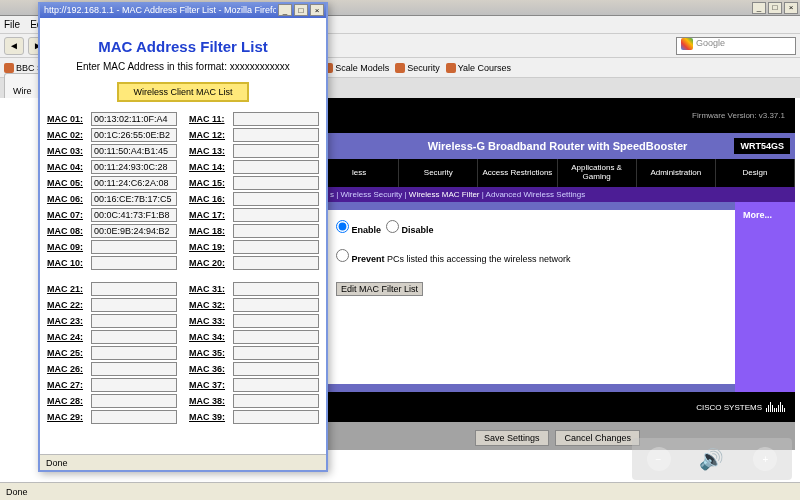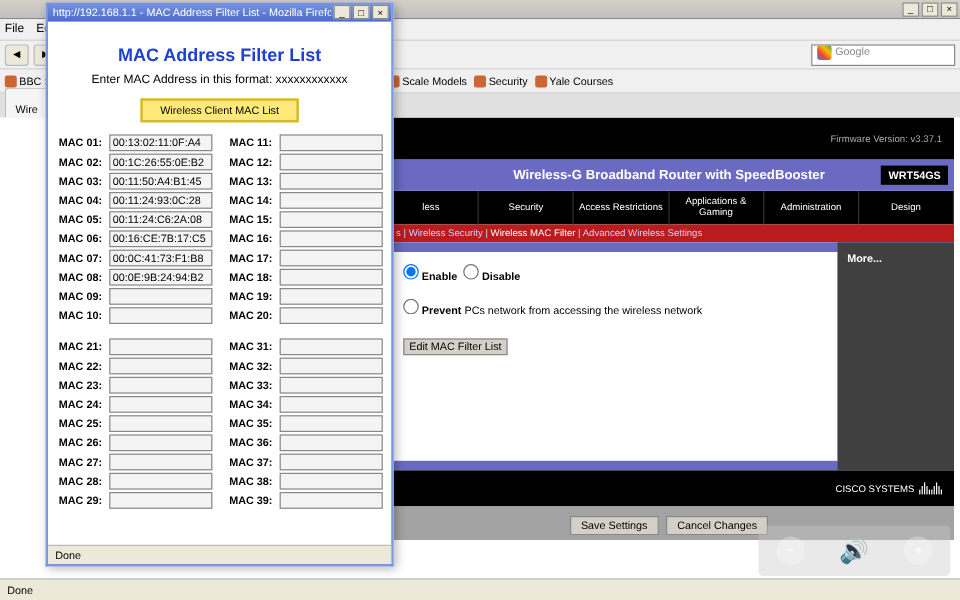--- a/index.html
+++ b/index.html
@@ -19,46 +19,46 @@
 .bmicon { width:10px; height:10px; background:#c63; border-radius:2px;}
 .tabs { height: 20px; background: #e0e0e0; display: flex; align-items: flex-end; padding: 0 4px; }
 .tab { height: 18px; background: #f5f5f5; border: 1px solid #bbb; border-bottom: none; border-radius: 3px 3px 0 0; padding: 12px 8px; font-size: 9px; }
 .content { position: absolute; top: 98px; left: 0; right: 0; bottom: 18px; background: #fff; overflow: hidden; }
 .router { position: absolute; left: 320px; top: 0; right: 5px; }
 .rheader { background: #000; height: 35px; display:flex; align-items:center; justify-content:flex-end; color:#aaa; font-size:8px; padding-right:10px;}
 .rtitle { background: #6a6ac2; color: #fff; height: 26px; display: flex; align-items: center; justify-content: center; font-weight: bold; font-size: 11px; position:relative;}
 .rmodel { position:absolute; right:5px; background:#000; color:#fff; padding:3px 6px; font-size:9px;}
 .rnav { background: #000; display: flex; height: 28px; }
 .rnavitem { color: #fff; font-size: 8px; flex:1; display:flex; align-items:center; justify-content:center; border-right:1px solid #333; text-align:center; line-height:1.1;}
-.rsubnav { background: #b91c1c; color: #d0d0ff; font-size: 8px; padding: 3px 10px; }
+.rsubnav { background: #4c1d95; color: #d0d0ff; font-size: 8px; padding: 3px 10px; }
 .rsubnav .act { color:#fff; }
 .rbody { background: #6a6ac2; display:flex; min-height:190px;}
 .rform { background:#fff; margin:8px 0 8px 8px; flex:1; padding:8px; font-size:9px;}
-.rside { width:97px; background:#404040; color:#fff; font-size:9px; padding:8px; font-weight:bold;}
+.rside { width:60px; background:#8b5cf6; color:#fff; font-size:9px; padding:8px; font-weight:bold;}
 .rform label { display:block; margin:2px 0; }
 .rbtns { text-align:center; padding:8px 0 4px 0; }
 .rbtn { background:#d4d0c8; border:1px solid #888; padding:2px 8px; font-size:9px; margin:0 2px;}
 .editbtn { background:#d4d0c8; border:1px solid #888; padding:1px 4px; font-size:9px; margin-top:6px;}
 .cisco { background:#000; color:#fff; text-align:right; padding:4px 10px; font-size:8px; height:30px; display:flex; align-items:center; justify-content:flex-end; gap:4px;}
 .cbars { display:inline-flex; gap:1px; align-items:flex-end;}
 .cbars span{width:1px; background:#fff;}
 .statusbar { position:absolute; bottom:0; left:0; right:0; height:18px; background:#ece9d8; border-top:1px solid #bbb; display:flex; align-items:center; padding:0 6px; font-size:9px;}
 
 .popup { position: absolute; top: 2px; left: 38px; width: 290px; height: 470px; background: #fff; border: 2px solid #7a96df; border-top:none; box-shadow: 2px 2px 8px rgba(0,0,0,0.3); display:flex; flex-direction:column;}
 .ptitlebar { height: 16px; background: linear-gradient(#7a96df,#4a6acf); display: flex; align-items: center; justify-content: space-between; padding: 0 2px; }
 .ptitlebar .t { color:#fff; font-size:9px; display:flex; align-items:center; gap:2px; overflow:hidden; white-space:nowrap;}
 .ffball{width:10px;height:10px;border-radius:50%;background:radial-gradient(circle at 30% 30%,#fc6,#e44);}
 .pbody { flex:1; overflow-y:auto; overflow-x:auto; padding: 16px 8px; text-align:center; }
 .pbody h2 { color: #2040d0; font-size: 15px; font-weight: bold; margin: 4px 0; }
 .pbody .sub { font-size: 10px; margin: 6px 0; }
 .ybtn { background: #ffe97a; border: 2px solid #d4b830; padding: 3px 14px; font-size: 9px; margin: 4px 0 10px 0; display:inline-block;}
 .macgrid { display: flex; gap: 12px; justify-content: center; margin-bottom:12px;}
 .maccol { display: flex; flex-direction: column; gap: 2px; }
 .macrow { display: flex; align-items: center; gap: 4px; }
-.macrow label { font-size: 9px; font-weight: bold; width: 40px; text-align: center; }
+.macrow label { font-size: 9px; font-weight: bold; width: 40px; text-align: left; text-decoration: underline; }
 .macrow input { width: 86px; height: 14px; font-size: 9px; border: 1px solid #888; background: #f4f4f4; padding: 0 2px; }
 .pstatus { height:16px; border-top:1px solid #bbb; background:#ece9d8; font-size:9px; display:flex; align-items:center; padding:0 6px;}
 .volume-overlay{position:absolute; right:8px; bottom:20px; width:160px; height:42px; background:rgba(200,200,200,0.4); border-radius:4px; display:flex; align-items:center; justify-content:space-around; color:#fff;}
 .vbtn{width:24px;height:24px;border-radius:50%;background:rgba(255,255,255,0.3);display:flex;align-items:center;justify-content:center;}
 </style>
 </head>
 <body>
 
 <div class="main-window">
   <div class="titlebar">
@@ -141,21 +141,21 @@
           <div class="rnavitem">Administration</div>
           <div class="rnavitem">Design</div>
         </div>
       <div class="rsubnav">
         <span>s    |    Wireless Security    |    </span><span class="act">Wireless MAC Filter</span><span>    |    Advanced Wireless Settings</span>
       </div>
       <div class="rbody">
         <div class="rform">
           <label><input type="radio" checked="" style=""> <b>Enable</b> &nbsp;<input type="radio" style=""> <b>Disable</b></label>
           <br>
-          <label><input type="radio" style=""> <b>Prevent</b><span> PCs network from accessing the wireless network</span></label>
+          <label><input type="radio" style=""> <b>Prevent</b><span> PCs listed this accessing the wireless network</span></label>
           <br>
           <button class="editbtn">Edit MAC Filter List</button>
         </div>
         <div class="rside">More...</div>
       </div>
       <div class="cisco">
         <span>CISCO SYSTEMS</span>
         <span class="cbars">
             <span style="height:4px"></span>
             <span style="height:7px"></span>

